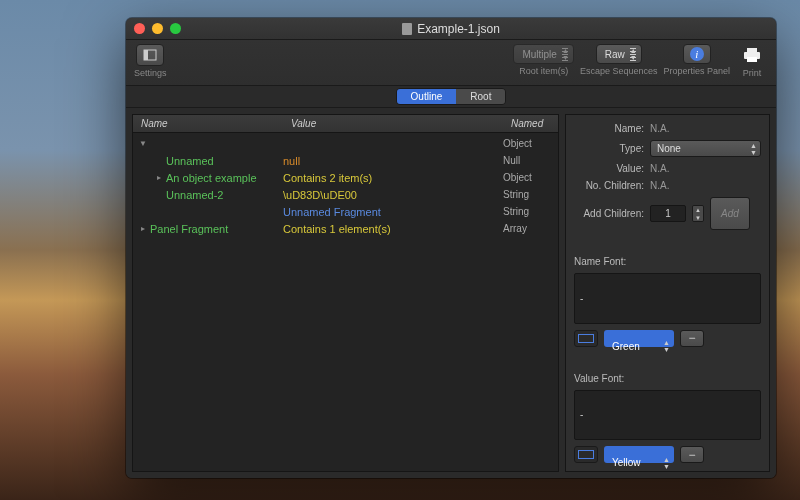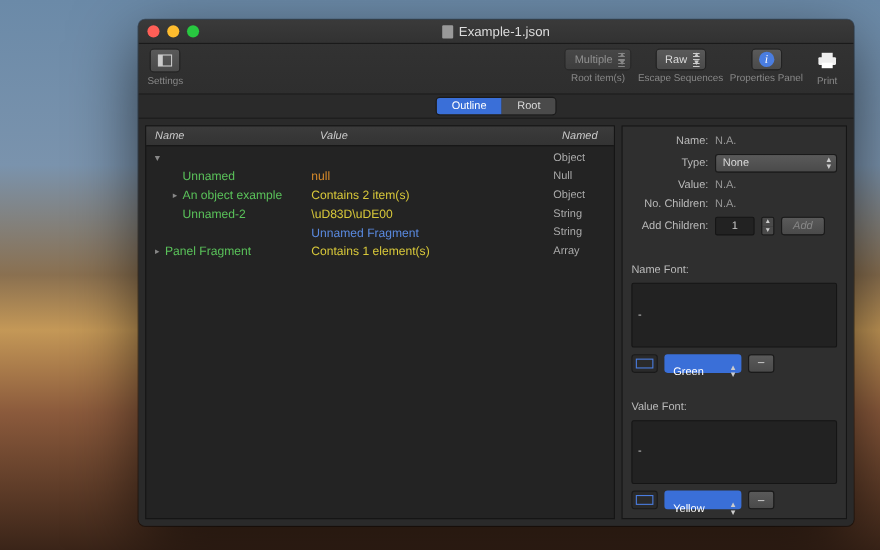--- a/index.html
+++ b/index.html
@@ -184,21 +184,21 @@
     padding: 0 5px;
     color: #ccc;
     font-size: 10px;
     display: flex; align-items: center;
     flex: 1;
   }
   .pbtn {
     background: linear-gradient(#5a5a5a,#4a4a4a);
     border: 1px solid #1a1a1a;
     border-radius: 3px;
-    height: 17px;
+    height: 33px;
     padding: 0 10px;
     font-size: 10px;
     color: #888;
     display: flex; align-items: center; font-style: italic;
   }
   .section-label { font-size: 10px; color: #bbb; margin-top: 20px; }
   .stepper {
     width: 12px; height: 17px;
     display: flex; flex-direction: column;
     border: 1px solid #1a1a1a; border-radius: 2px;

